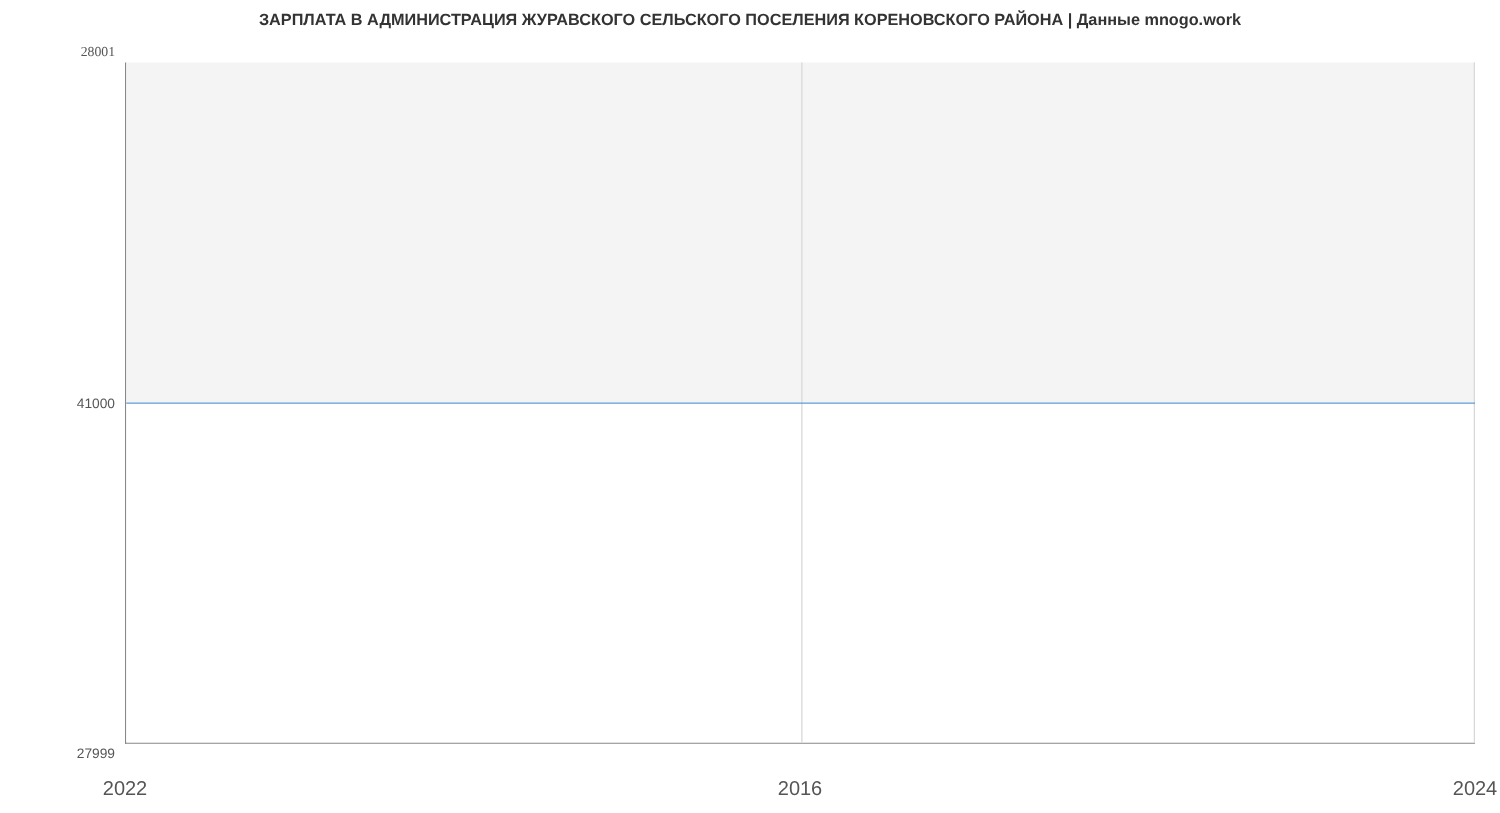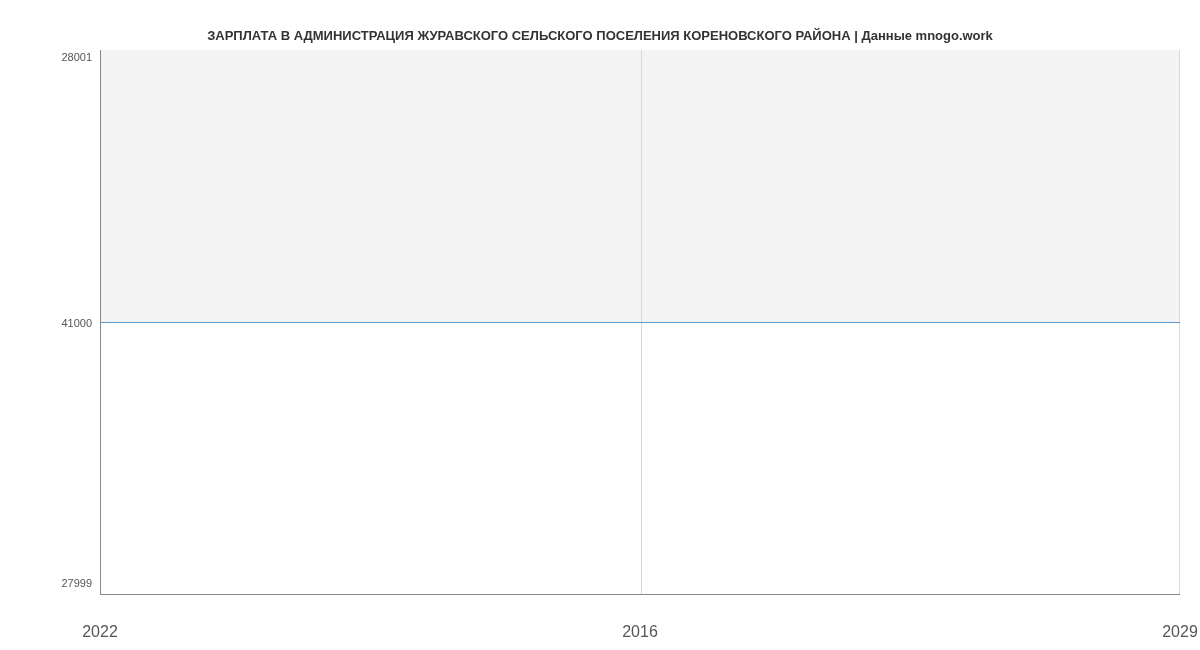--- a/index.html
+++ b/index.html
@@ -13,21 +13,20 @@
     }
     .chart-title {
       position: absolute;
       top: 8px;
       left: 0;
       right: 0;
       text-align: center;
       font-size: 13px;
       font-weight: bold;
       color: #333;
-      margin-top: 20px;
     }
     .plot-area {
       position: absolute;
       left: 100px;
       top: 50px;
       width: 1080px;
       height: 545px;
       border-left: 1px solid #888;
       border-bottom: 1px solid #888;
     }
@@ -83,19 +82,19 @@
 <div class="chart-title">ЗАРПЛАТА В АДМИНИСТРАЦИЯ ЖУРАВСКОГО СЕЛЬСКОГО ПОСЕЛЕНИЯ КОРЕНОВСКОГО РАЙОНА | Данные mnogo.work</div>
 
 <div class="plot-area">
   <div class="grid-band-upper"></div>
   <div class="grid-band-lower"></div>
   <div class="x-grid-line" style="left:50%;"></div>
   <div class="x-grid-line" style="left:100%; margin-left:-1px;"></div>
   <div class="data-line"></div>
 </div>
 
-<div class="y-tick-label" style="top:57px;">28001</div>
+<div class="y-tick-label" style="top:42px;font-family:Liberation Serif, serif;">28001</div>
 <div class="y-tick-label" style="top:322.5px;">41000</div>
-<div class="y-tick-label" style="top:583px;text-align:right;">27999</div>
+<div class="y-tick-label" style="top:603px;text-align:right;">27999</div>
 
 <div class="x-tick-label" style="left:100px;">2022</div>
 <div class="x-tick-label" style="left:640px;">2016</div>
-<div class="x-tick-label" style="left:1180px;">2029</div>
+<div class="x-tick-label" style="left:1180px;">2024</div>
 
 </body></html>

